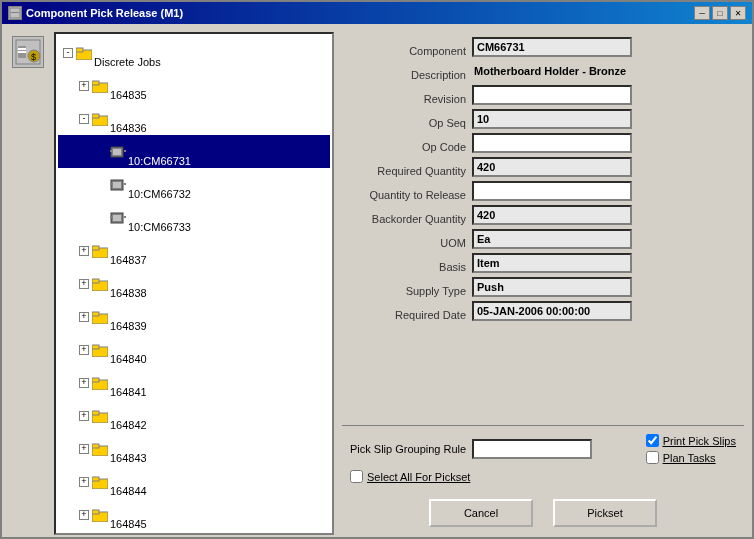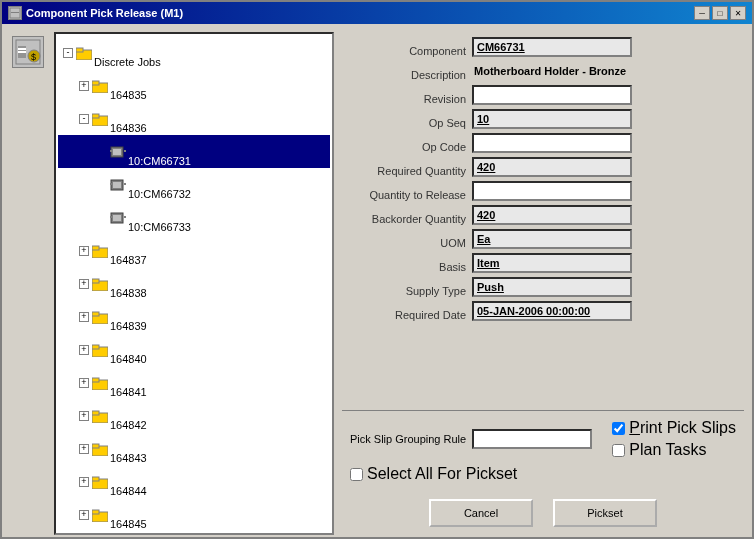--- a/index.html
+++ b/index.html
@@ -185,21 +185,20 @@
       height: 20px;
       border: 2px inset #808080;
       background: white;
       padding: 1px 3px;
       font-size: 11px;
       font-family: Arial, sans-serif;
     }
     .form-input.bold-text {
       font-weight: bold;
       background: #e8e8e8;
-      text-decoration: underline;
     }
     .description-value {
       font-weight: bold;
       font-size: 11px;
       color: black;
       padding-left: 2px;
     }
     
     .bottom-area {
       border-top: 1px solid #808080;
@@ -239,21 +238,22 @@
       display: flex;
       align-items: center;
       gap: 4px;
     }
     .checkbox-input {
       width: 13px;
       height: 13px;
       cursor: pointer;
     }
     .checkbox-label {
-      font-size: 16px;
+      font-size: 11px;
+      text-decoration: underline;
     }
     .underline { text-decoration: underline; }
     .select-all-section {
       display: flex;
       align-items: center;
       gap: 4px;
     }
     .button-row {
       display: flex;
       justify-content: center;

